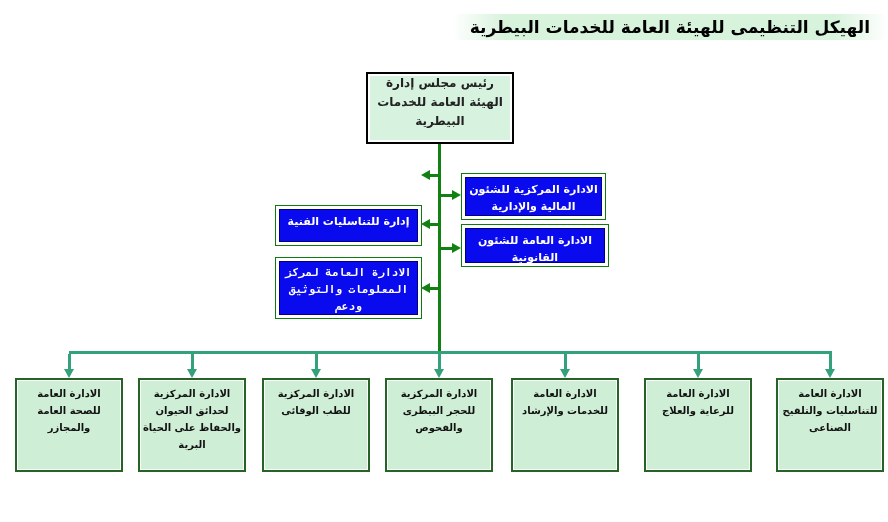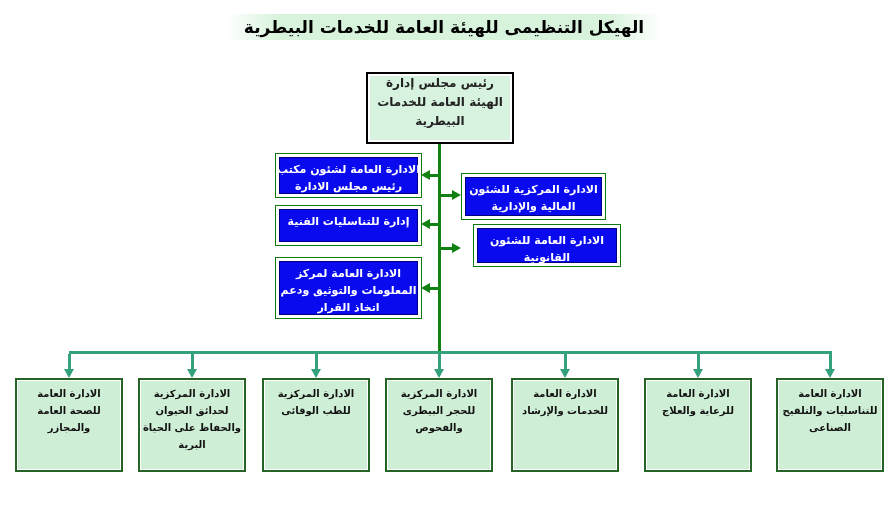--- a/index.html
+++ b/index.html
@@ -1,21 +1,21 @@
 <!DOCTYPE html>
 <html lang="ar"><head>
 <meta charset="utf-8">
 <style>
   html,body { margin:0; padding:0; background:#fff; }
   #stage {
     position:relative; width:888px; height:522px; background:#ffffff;
     font-family:"DejaVu Sans", sans-serif; overflow:hidden; direction:rtl;
   }
   
-  .title-wrap { position:absolute; top:14px; left:0; width:888px; text-align:center; }
+  .title-wrap { position:absolute; top:14px; left:0; width:888px; text-align:right; }
   .title {
     display:inline-block; font-size:17px; font-weight:bold; color:#000;
     padding:3px 18px; border-radius:8px;
     background:linear-gradient(to right, rgba(216,243,220,0), #d8f3dc 12%, #d8f3dc 88%, rgba(216,243,220,0));
   }
   
   .node {
     position:absolute; box-sizing:border-box; text-align:center;
     white-space:pre-line; font-weight:bold; direction:rtl;
   }
@@ -25,23 +25,23 @@
     box-shadow: inset 0 0 0 2px #fff;
     color:#222; font-size:12px; line-height:1.6; 
   }
   .bluebox {
     background:#0a0aef; color:#fff; font-size:11px; line-height:1.55;
     border:1px solid #0e7a0e; padding-top:7px;
     box-shadow: inset 0 0 0 3px #ffffff, inset 0 0 0 4px #000080;
   }
   .l1 { left:275px; top:153px; width:147px; height:45px; }
   .l2 { left:275px; top:205px; width:147px; height:41px; }
-  .l3 { left:275px; top:257px; width:147px; height:62px; }
+  .l3 { left:275px; top:257px; width:147px; height:62px;font-family:Liberation Mono, monospace; }
   .r1 { left:461px; top:173px; width:145px; height:47px; }
-  .r2 { left:461px; top:224px; width:148px; height:43px;margin-left:12px; }
+  .r2 { left:461px; top:224px; width:148px; height:43px; }
   .dept {
     top:378px; width:108px; height:94px;
     background:#cfeed6; border:2px solid #266326;
     box-shadow: inset 0 0 0 1px #fff;
     color:#111; font-size:10px; line-height:1.7; padding-top:5px;
   }
   .d1 { left:15px; }  .d2 { left:138px; } .d3 { left:262px; }
   .d4 { left:385px; } .d5 { left:511px; } .d6 { left:644px; }
   .d7 { left:776px; }
   
@@ -77,22 +77,20 @@
   <div class="ln hl" style="top:223px"></div>
   <div class="tri tri-left" style="left:421px; top:219px"></div>
   <div class="ln hl" style="top:287px"></div>
   <div class="tri tri-left" style="left:421px; top:283px"></div>
 
   <div class="ln hr" style="top:194px"></div>
   <div class="tri tri-right" style="left:452px; top:190px"></div>
   <div class="ln hr" style="top:247px"></div>
   <div class="tri tri-right" style="left:452px; top:243px"></div>
 
-  <div class="node bluebox l1">الادارة العامة لشئون مكتب
-رئيس مجلس الادارة</div>
   <div class="node bluebox l2">إدارة للتناسليات الفنية</div>
   <div class="node bluebox l3">الادارة العامة لمركز
 المعلومات والتوثيق ودعم
 اتخاذ القرار</div>
 
   <div class="node bluebox r1">الادارة المركزية للشئون
 المالية والإدارية</div>
   <div class="node bluebox r2">الادارة العامة للشئون
 القانونية</div>
 

